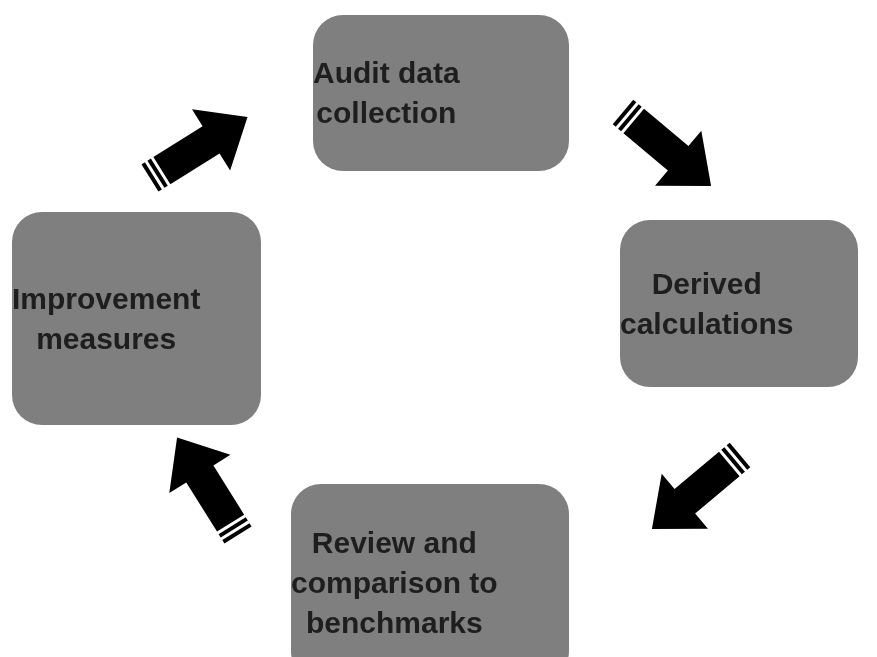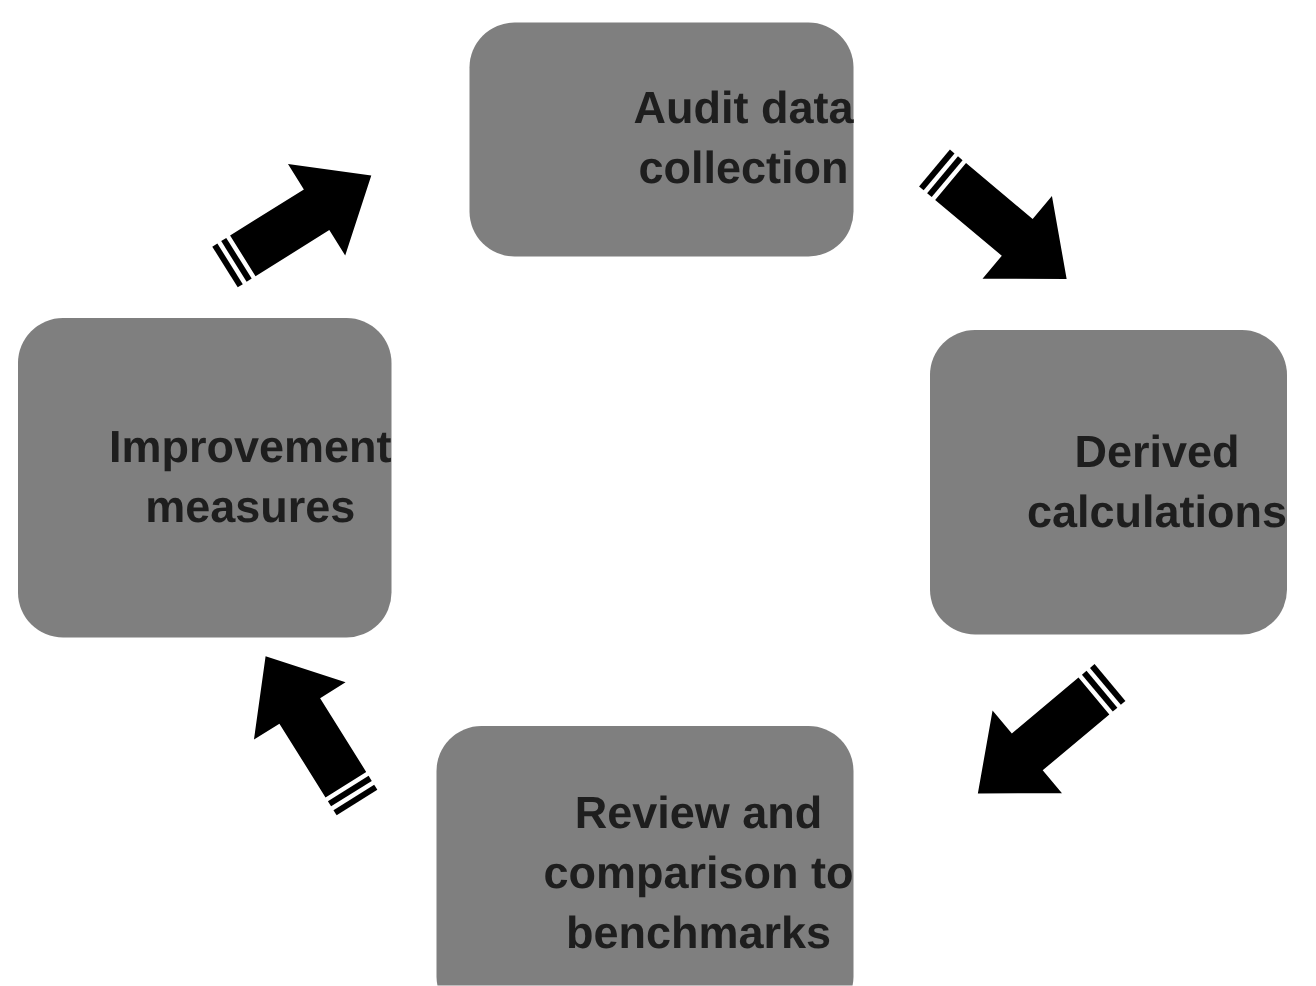--- a/index.html
+++ b/index.html
@@ -1,24 +1,24 @@
 <!DOCTYPE html>
 <html><head>
 <meta charset="utf-8">
 <style>
   html, body { margin: 0; padding: 0; background: #ffffff; }
   body { width: 877px; height: 657px; position: relative; overflow: hidden;
          font-family: "Liberation Sans", sans-serif; }
   .box { position: absolute; background: #7f7f7f; border-radius: 30px;
-         display: flex; align-items: center; justify-content: flex-end;
+         display: flex; align-items: center; justify-content: flex-start;
          text-align: center; color: #1e1e1e; font-weight: bold;
          font-size: 30px; line-height: 40px; }
   .box span { display: block; white-space: pre-line; }
   #box-audit { left: 313px; top: 15px; width: 256px; height: 156px; }
-  #box-derived { left: 620px; top: 220px; width: 238px; height: 203px; }
+  #box-derived { left: 620px; top: 220px; width: 238px; height: 167px; }
   #box-review { left: 291px; top: 484px; width: 278px; height: 197px; }
   #box-improve { left: 12px; top: 212px; width: 249px; height: 213px; }
   svg.arrows { position: absolute; left: 0; top: 0; }
 </style>
 </head>
 <body>
 
 <div class="box" id="box-audit">
   <span>Audit data
 collection</span>

